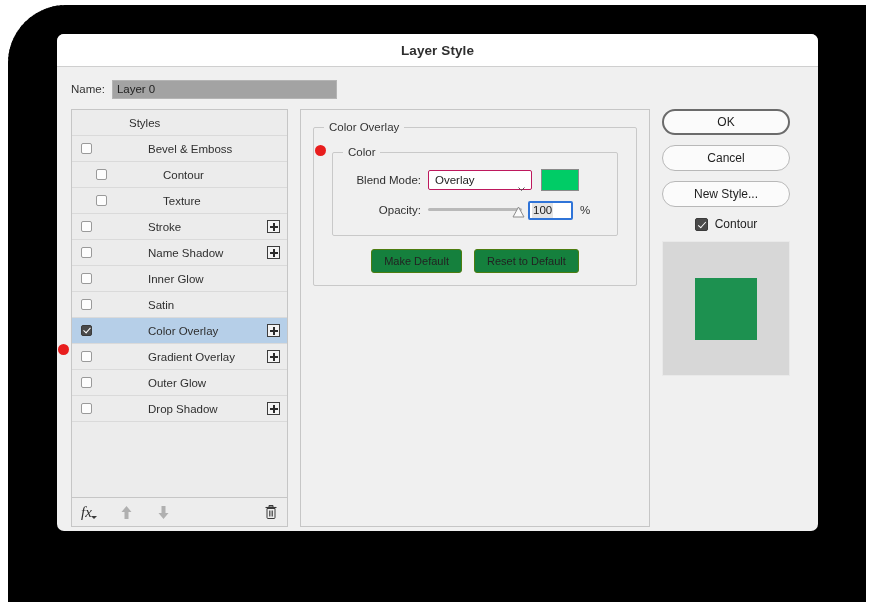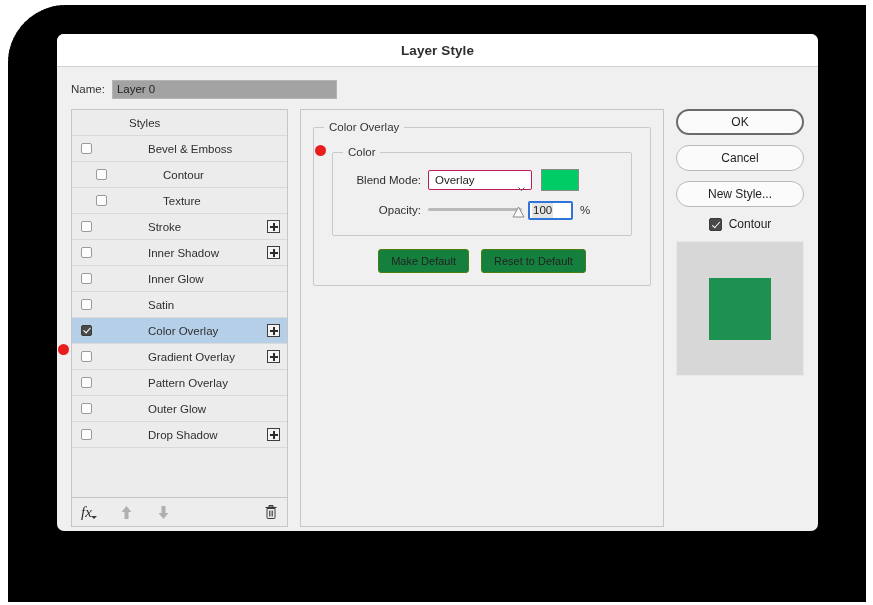--- a/index.html
+++ b/index.html
@@ -66,21 +66,21 @@
     align-items: center;
     justify-content: center;
   }
   #titlebar .title {
     font-size: 13.5px;
     font-weight: bold;
     color: #2e2e2e;
     letter-spacing: .1px;
   }
 
-  #body { padding: 12px 14px 0 14px; position: relative; height: 356px; border-radius: 30px; }
+  #body { padding: 12px 28px 0 14px; position: relative; height: 356px; border-radius: 30px; }
 
   
   .name-row { display: flex; align-items: center; height: 20px; margin-bottom: 10px; }
   .name-label { font-size: 11.5px; color: #333; margin-right: 7px; }
   .name-input {
     width: 225px; height: 19px;
     background: #a3a3a3;
     border: 1px solid #b4b4b4;
     font-size: 11.5px;
     color: #222;
@@ -402,44 +402,40 @@
                 <span class="cb"></span>
                 <span class="row-label">Texture</span>
               </div>
               <div class="style-row">
                 <span class="cb"></span>
                 <span class="row-label">Stroke</span>
                 <span class="plus-btn"></span>
               </div>
               <div class="style-row">
                 <span class="cb"></span>
-                <span class="row-label">Inner Shadow</span>
+                <span class="row-label">Name Shadow</span>
                 <span class="plus-btn"></span>
               </div>
               <div class="style-row">
                 <span class="cb"></span>
                 <span class="row-label">Inner Glow</span>
               </div>
               <div class="style-row">
                 <span class="cb"></span>
                 <span class="row-label">Satin</span>
               </div>
               <div class="style-row selected">
                 <span class="cb checked"></span>
                 <span class="row-label">Color Overlay</span>
                 <span class="plus-btn"></span>
               </div>
               <div class="style-row">
                 <span class="cb"></span>
                 <span class="row-label">Gradient Overlay</span>
                 <span class="plus-btn"></span>
-              </div>
-              <div class="style-row">
-                <span class="cb"></span>
-                <span class="row-label">Pattern Overlay</span>
               </div>
               <div class="style-row">
                 <span class="cb"></span>
                 <span class="row-label">Outer Glow</span>
               </div>
               <div class="style-row">
                 <span class="cb"></span>
                 <span class="row-label">Drop Shadow</span>
                 <span class="plus-btn"></span>
               </div>

